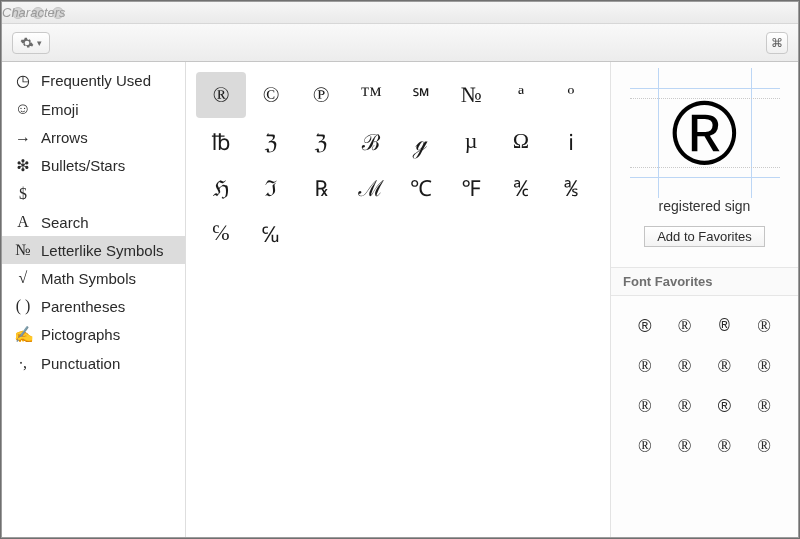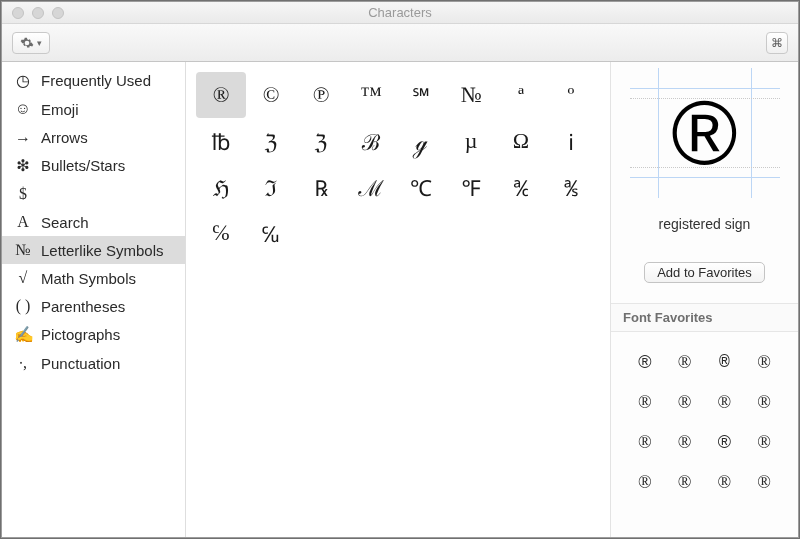--- a/index.html
+++ b/index.html
@@ -2,21 +2,21 @@
 <html><head>
 <meta charset="utf-8">
 <style>
   * { box-sizing: border-box; margin: 0; padding: 0; }
   html, body { width: 800px; height: 539px; overflow: hidden; font-family: -apple-system, "Helvetica Neue", Arial, sans-serif; font-size: 13px; }
   body { background: #707070; }
   .window { position: absolute; inset: 1px; background: #ffffff; display: flex; flex-direction: column; border: 1px solid #9c9c9c; }
   .titlebar { height: 22px; background: linear-gradient(#f6f6f6,#eaeaea); border-bottom: 1px solid #d7d7d7; display: flex; align-items: center; position: relative; }
   .traffic { display: flex; gap: 8px; padding-left: 10px; }
   .dot { width: 12px; height: 12px; border-radius: 50%; background: #d6d6d6; border: 1px solid #c3c3c3; }
-  .title { position: absolute; left: 0; right: 0; text-align: center; color: #9a9a9a; font-size: 13px; pointer-events: none; }
+  .title { position: absolute; left: 0; right: 0; color: #9a9a9a; font-size: 13px; pointer-events: none; font-style: italic; }
   .toolbar { height: 38px; background: linear-gradient(#f9f9f9,#ececec); border-bottom: 1px solid #c5c5c5; display: flex; align-items: center; padding: 0 10px; }
   .gear-btn { display: flex; align-items: center; gap: 3px; padding: 3px 7px; border: 1px solid #c9c9c9; border-radius: 4px; background: linear-gradient(#ffffff,#f0f0f0); color: #5c5c5c; cursor: default; }
   .spacer { flex: 1; }
   .search { width: 142px; height: 22px; border: 1px solid #cfcfcf; border-radius: 4px; background: #ffffff; display: flex; align-items: center; padding: 0 6px; color: #b8b8b8; gap: 5px; }
   .search input { border: none; outline: none; width: 100%; font-size: 13px; color: #333; background: transparent; }
   .search input::placeholder { color: #b8b8b8; }
   .kb-btn { width: 22px; height: 22px; border: 1px solid #c9c9c9; border-radius: 4px; background: linear-gradient(#fff,#f0f0f0); display: flex; align-items: center; justify-content: center; margin-left: 8px; color: #5a5a5a; font-size: 12px; }
   .content { flex: 1; display: flex; min-height: 0; }
   .sidebar { width: 184px; border-right: 1px solid #dedede; overflow-y: auto; padding-top: 4px; }
   .cat { display: flex; align-items: center; gap: 9px; padding: 5px 10px 5px 12px; font-size: 15px; color: #2a2a2a; cursor: default; }
@@ -26,22 +26,22 @@
   .char-grid { display: grid; grid-template-columns: repeat(8, 50px); grid-auto-rows: 46px; }
   .ch { display: flex; align-items: center; justify-content: center; font-size: 22px; font-family: "Times New Roman", Georgia, serif; color: #1a1a1a; border-radius: 4px; cursor: default; }
   .ch.selected { background: #dadada; }
   .detail { width: 188px; border-left: 1px solid #e3e3e3; display: flex; flex-direction: column; align-items: center; padding-top: 6px; background: #fdfdfd; overflow: hidden; }
   .guide { width: 150px; height: 130px; position: relative; display:flex; align-items:center; justify-content:center; }
   .glyph-big { font-size: 90px; font-family: Arial, sans-serif; line-height: 1; position: relative; z-index: 2; }
   .gline { position:absolute; background:#bcd6f5; }
   .gline.h { height:1px; left:0; right:0; }
   .gline.v { width:1px; top:0; bottom:0; }
   .gdot { position:absolute; height:1px; left:0; right:0; border-top:1px dotted #c9c9c9; }
-  .char-name { text-align: center; font-size: 14px; color: #333; margin-top: 18px; }
-  .fav-btn { margin-top: 30px; padding: 2px 12px; border: 1px solid #c4c4c4; border-radius: 5px; background: linear-gradient(#fff,#f3f3f3); font-size: 13px; color: #2b2b2b; cursor: default; }
+  .char-name { text-align: center; font-size: 14px; color: #333; }
+  .fav-btn { margin-top: 12px; padding: 2px 12px; border: 1px solid #c4c4c4; border-radius: 0; background: linear-gradient(#fff,#f3f3f3); font-size: 13px; color: #2b2b2b; cursor: default; }
   .fv-head { align-self: stretch; margin-top: 20px; padding: 6px 12px; font-size: 13px; font-weight: 600; color: #6f6f6f; border-top: 1px solid #e6e6e6; border-bottom: 1px solid #e6e6e6; background: #fafafa; }
   .fv-grid { align-self: stretch; padding: 10px 14px; display: grid; grid-template-columns: repeat(4, 1fr); grid-auto-rows: 40px; place-items: center; font-size: 18px; color: #2a2a2a; }
   .fv-grid span { font-family: serif; }
   svg { display:block; }
 </style>
 </head>
 <body>
 
 <div class="window">
 

